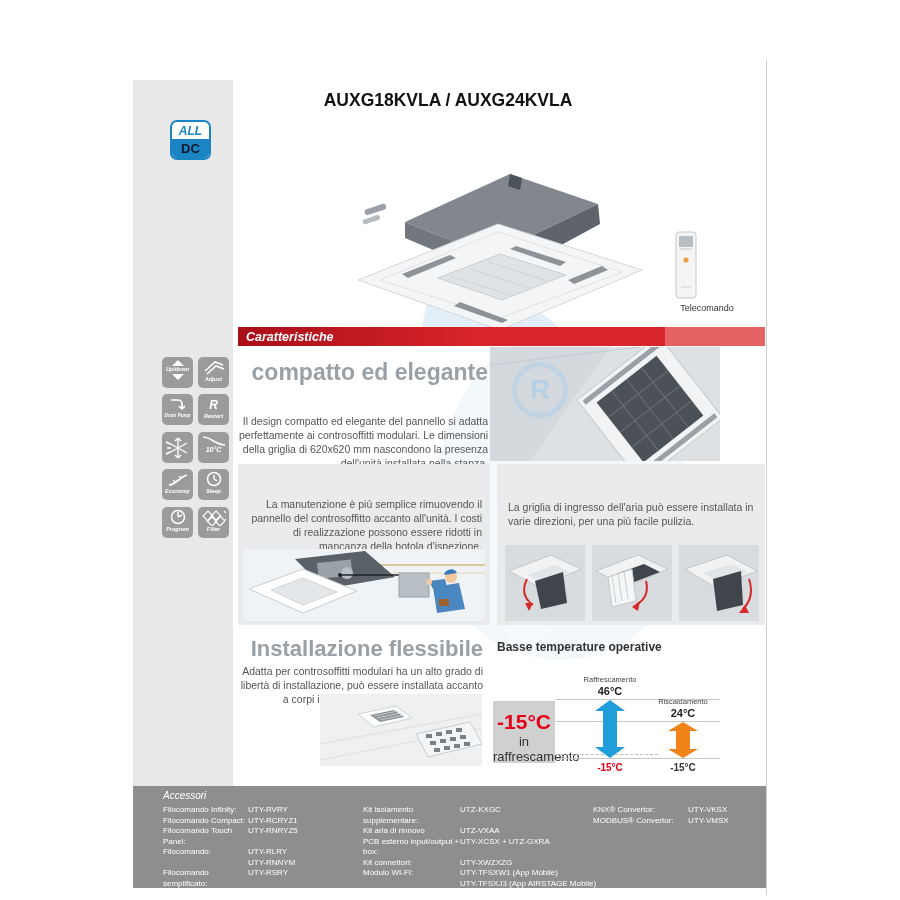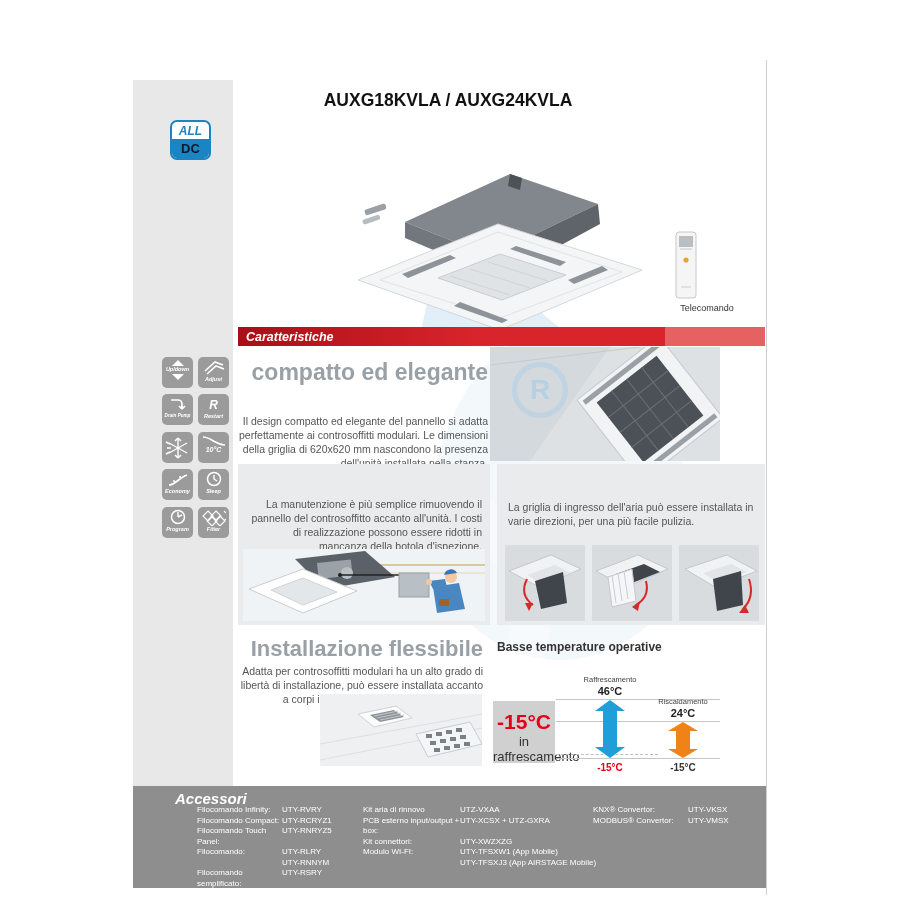--- a/index.html
+++ b/index.html
@@ -55,25 +55,25 @@
   .chart { left:556px; top:674px; width:166px; height:106px; }
   .gl { position:absolute; height:1px; background:#c6c6c6; width:164px; left:0; }
   .gl.dashed { background:none; border-top:1px dashed #bdbdbd; width:102px; }
   .cl { position:absolute; text-align:center; }
   .cl.name { font-size:7.5px; color:#444; }
   .cl.val { font-size:11px; font-weight:bold; color:#222; }
   .cl.min { font-size:10px; font-weight:bold; }
 
   
   .acc-panel { left:133px; top:786px; width:633px; height:102px; background:#8e8e8e; color:#fff; }
-  .acc-head { position:absolute; left:30px; top:4px; font-style:italic; font-weight:bold; font-size:15px;margin-left:12px; }
+  .acc-head { position:absolute; left:30px; top:4px; font-style:italic; font-weight:normal; font-size:10px; }
   .acc-col { position:absolute; top:19px; font-size:8px; line-height:10.5px; }
   .acc-row { display:flex; }
   .acc-label { display:inline-block; }
-  .c1 .acc-label { width:85px;margin-left:34px; }
+  .c1 .acc-label { width:85px; }
   .c2 .acc-label { width:97px; }
   .c3 .acc-label { width:95px; }
 
   
   .wm { pointer-events:none; }
   .wm-ring { left:512px; top:362px; width:56px; height:56px; border:5px solid rgba(175,205,230,0.55); border-radius:50%;
     display:flex; align-items:center; justify-content:center; color:rgba(175,205,230,0.8); font-weight:bold; font-size:28px; }
   .wm-circle1 { left:250px; top:470px; width:300px; height:300px; border:40px solid rgba(255,255,255,0.35); border-radius:50%; }
   .wm-circle2 { left:430px; top:330px; width:260px; height:330px; background:rgba(190,215,235,0.18); border-radius:50% 50% 50% 50%/60% 60% 40% 40%; }
 </style>
@@ -401,20 +401,24 @@
           <span class="acc-value">UTY-RSRY</span>
         </div>
 
         <div class="acc-row">
           <span class="acc-label">Tamponamento alette:</span>
           <span class="acc-value">UTR-YDZB</span>
         </div>
       </div>
     <div class="acc-col c2" style="left:230px;">
 
+        <div class="acc-row">
+          <span class="acc-label">Kit isolamento supplementare:</span>
+          <span class="acc-value">UTZ-KXGC</span>
+        </div>
 
         <div class="acc-row">
           <span class="acc-label">Kit aria di rinnovo</span>
           <span class="acc-value">UTZ-VXAA</span>
         </div>
 
         <div class="acc-row">
           <span class="acc-label">PCB esterno input/output + box:</span>
           <span class="acc-value">UTY-XCSX + UTZ-GXRA</span>
         </div>

